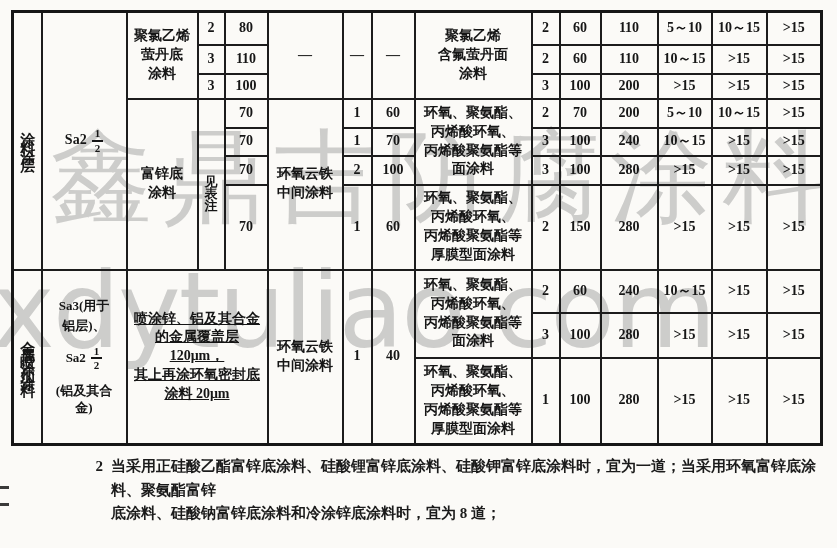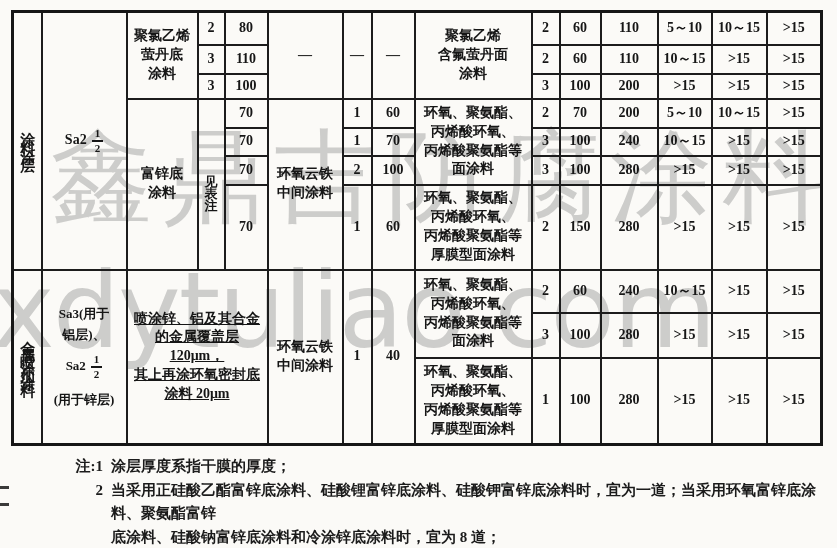--- a/index.html
+++ b/index.html
@@ -183,21 +183,21 @@
 
     <tr style="height:43px">
       <td rowspan="3"><span class="vert" style="letter-spacing:7px">金属喷涂加涂料</span></td>
       <td rowspan="3">
         <div class="prep-line">Sa3(用于</div>
         <div class="prep-line">铝层)、</div>
         <div class="prep-line prep-gap"><span>Sa2</span><span class="frac">
               <i class="fn">1</i>
               <i class="fd">2</i>
             </span></div>
-        <div class="prep-line">(用于锌层)</div>
+        <div class="prep-line">(铝及其合金)</div>
       </td>
       <td rowspan="3" colspan="3" class="ml c-name wide">喷涂锌、铝及其合金
 的金属覆盖层 120μm，
 其上再涂环氧密封底
 涂料 20μm</td>
       <td rowspan="3" class="ml c-name">环氧云铁
 中间涂料</td>
       <td rowspan="3">1</td>
       <td rowspan="3">40</td>
       <td rowspan="2" class="ml c-name">环氧、聚氨酯、
@@ -229,24 +229,20 @@
       <td>280</td>
       <td>&gt;15</td>
       <td>&gt;15</td>
       <td>&gt;15</td>
     </tr>
   </tbody>
 </table>
 
 <div class="notes">
   <div class="note-row">
-    <span class="note-num">注:1</span>
-    <span class="note-text">涂层厚度系指干膜的厚度；</span>
-  </div>
-  <div class="note-row">
     <span class="note-num">2</span>
     <span class="note-text">当采用正硅酸乙酯富锌底涂料、硅酸锂富锌底涂料、硅酸钾富锌底涂料时，宜为一道；当采用环氧富锌底涂料、聚氨酯富锌
 底涂料、硅酸钠富锌底涂料和冷涂锌底涂料时，宜为 8 道；</span>
   </div>
 
 </div>
 
 <div class="artifact"></div>
 
 </body></html>

